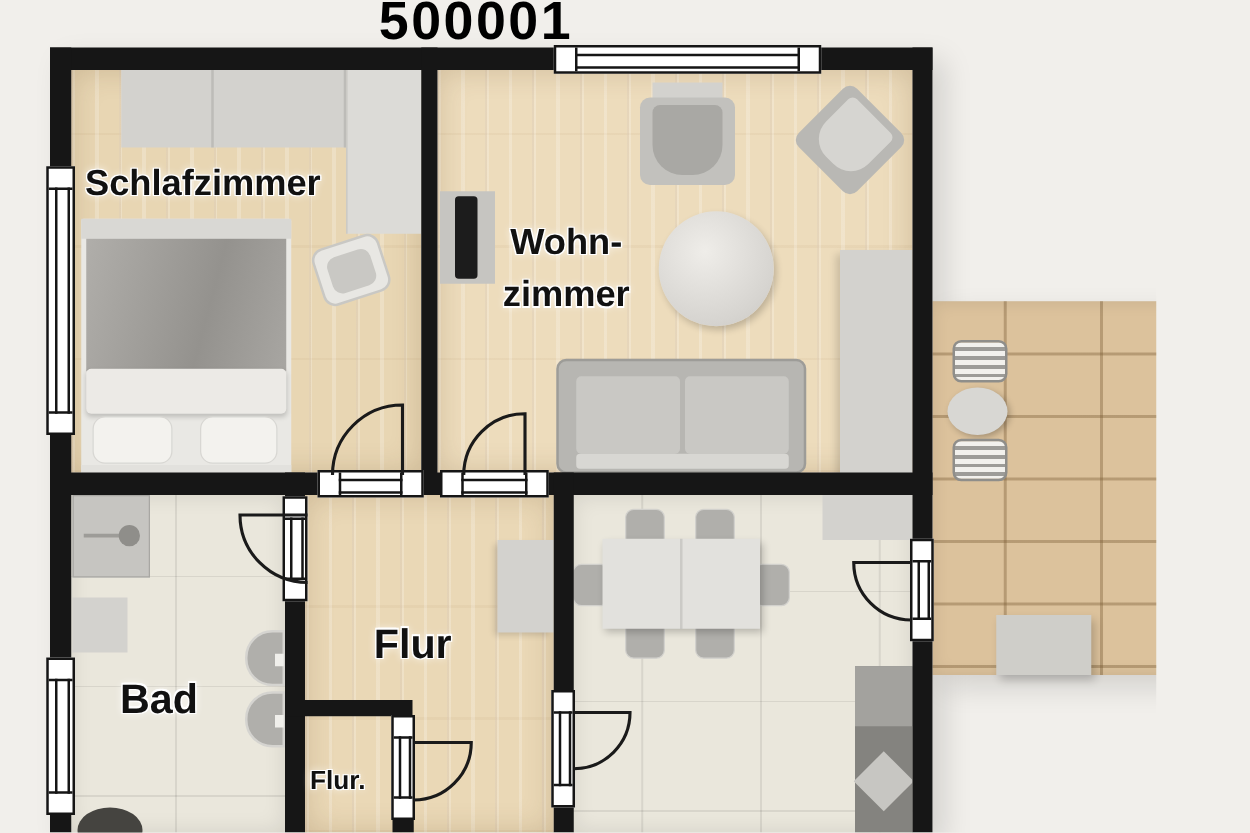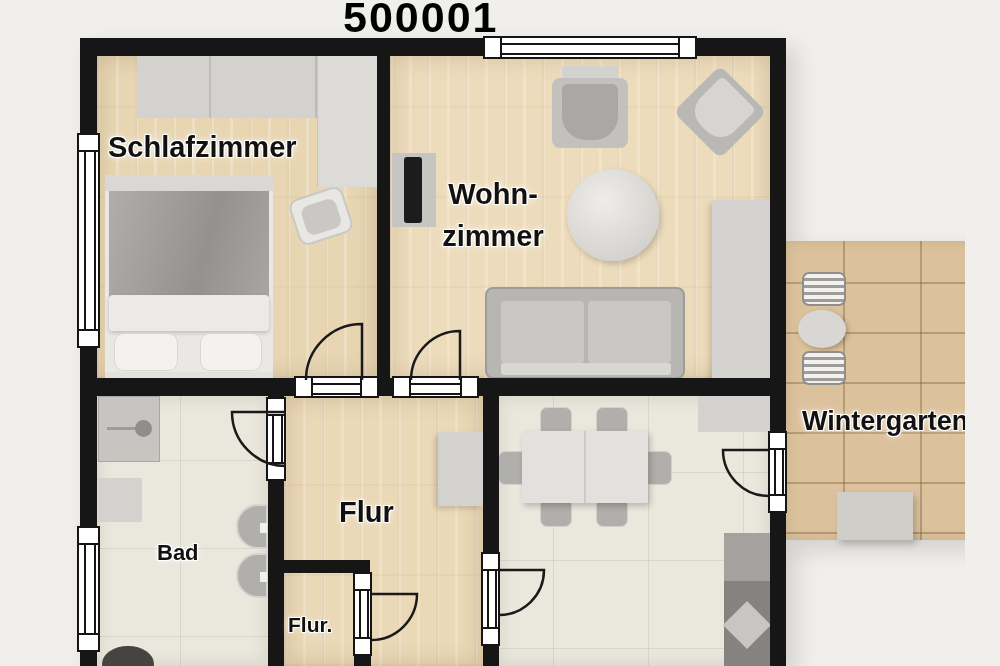--- a/index.html
+++ b/index.html
@@ -1,21 +1,21 @@
 <!DOCTYPE html>
 <html><head>
 <meta charset="utf-8">
 <style>
   html,body{margin:0;padding:0;}
   body{
     width:1000px;height:666px;overflow:hidden;
     background:#f1efeb;
     font-family:"Liberation Sans", sans-serif;
   }
-  #plan{position:relative;width:925px;height:666px;overflow:hidden;margin-left:40px;}
+  #plan{position:relative;width:925px;height:666px;overflow:hidden;}
   #plan *{box-sizing:border-box;}
   .abs{position:absolute;}
 
   
   .bshadow{position:absolute;z-index:0;box-shadow:10px 10px 22px rgba(0,0,0,.13);}
 
   
   .floor{position:absolute;z-index:1;}
   .wood{
     background-color:#e8d6b3;
@@ -187,18 +187,17 @@
     <path d="M331,594 L377,594 A46,46 0 0 1 331,640" fill="none" stroke="#1a1a1a" stroke-width="2.5"></path>
     <path d="M459,570 L504,570 A45,45 0 0 1 459,615" fill="none" stroke="#1a1a1a" stroke-width="2.5"></path>
     <path d="M729,450 L683,450 A46,46 0 0 0 729,496" fill="none" stroke="#1a1a1a" stroke-width="2.5"></path>
   </svg>
 
   <div class="lbl" style="left:68px;top:131px;font-size:29px">Schlafzimmer</div>
   <div class="lbl" style="left:396px;top:173px;width:114px;font-size:29px;line-height:42px;text-align:center;white-space:normal">
     <span>Wohn-</span><br>
     <span>zimmer</span>
   </div>
-  <div class="lbl" style="left:762px;top:406px;font-size:27px">Wintergarten</div>
-  <div class="lbl" style="left:117px;top:540px;font-size:22px">Bad</div>
-  <div class="lbl" style="left:299px;top:496px;font-size:29px">Flur</div>
+  <div class="lbl" style="left:96px;top:540px;font-size:33px">Bad</div>
+  <div class="lbl" style="left:299px;top:496px;font-size:33px">Flur</div>
   <div class="lbl" style="left:248px;top:613px;font-size:21px">Flur.</div>
 
 </div>
 
 </body></html>

